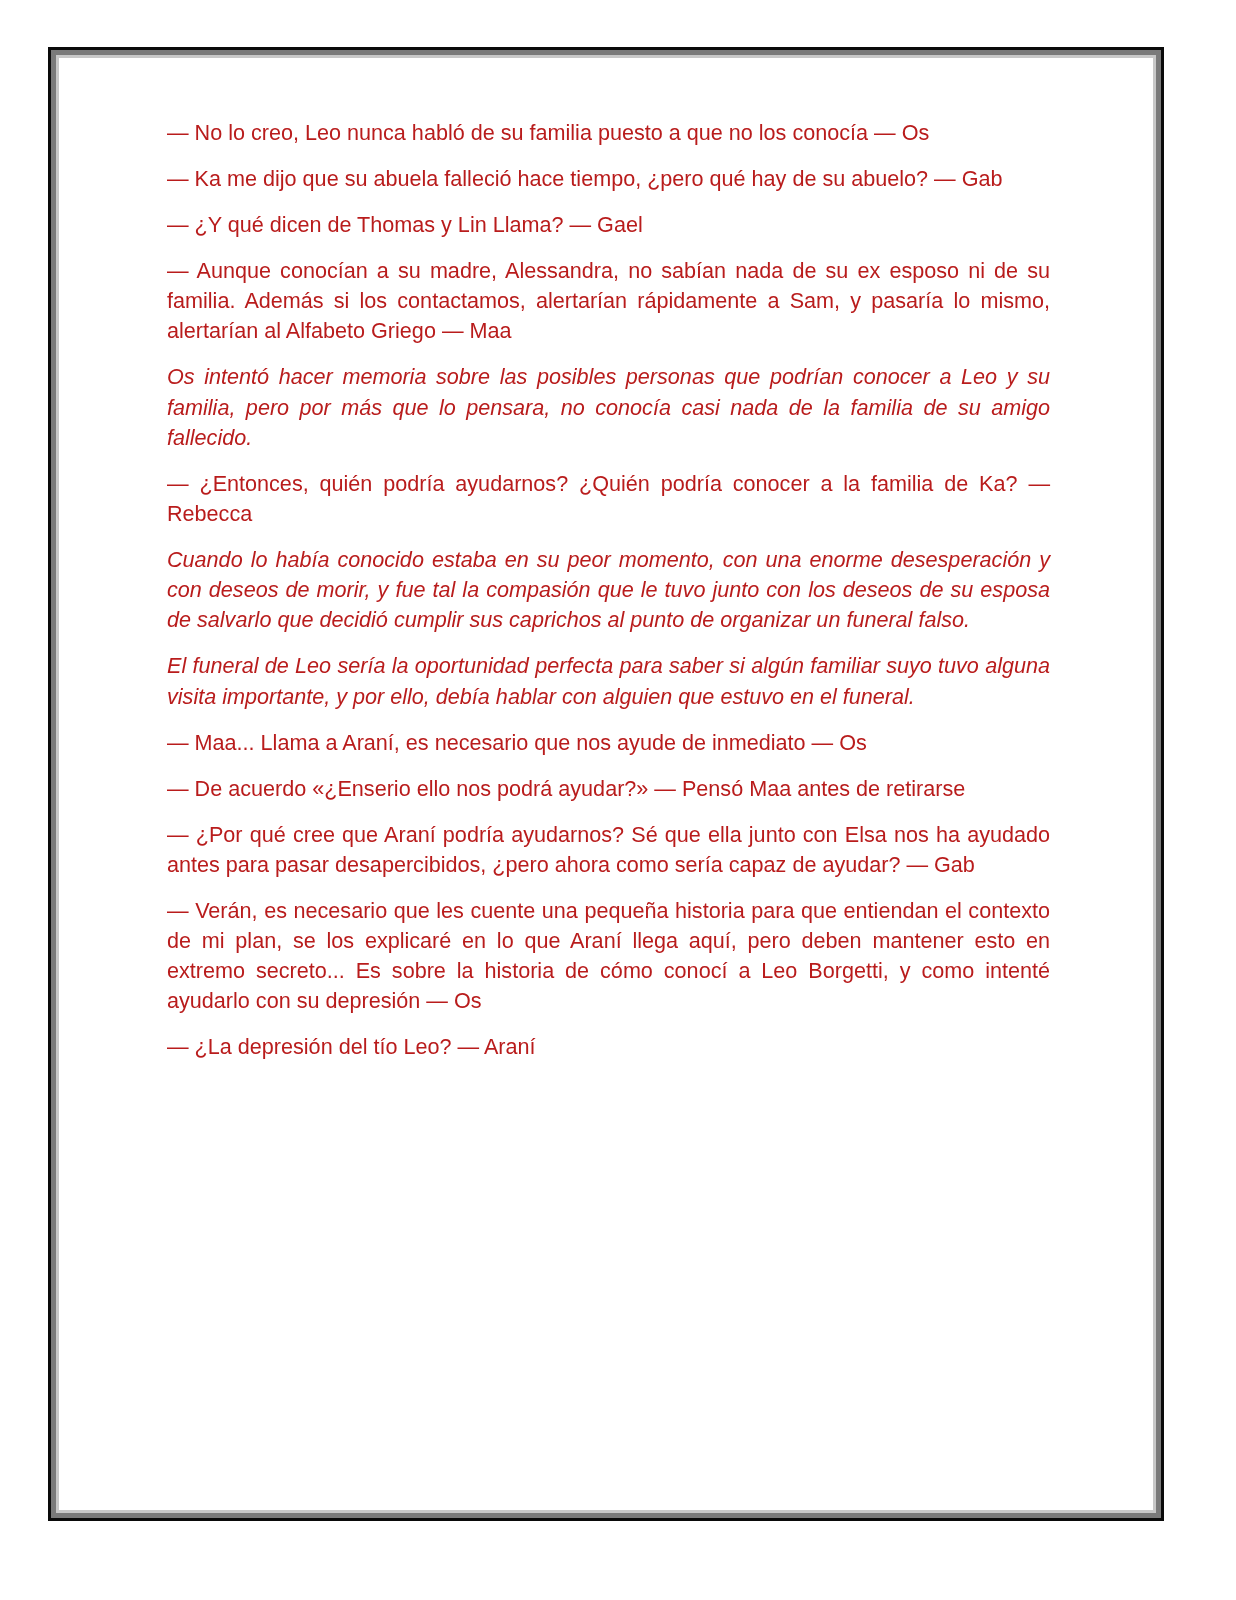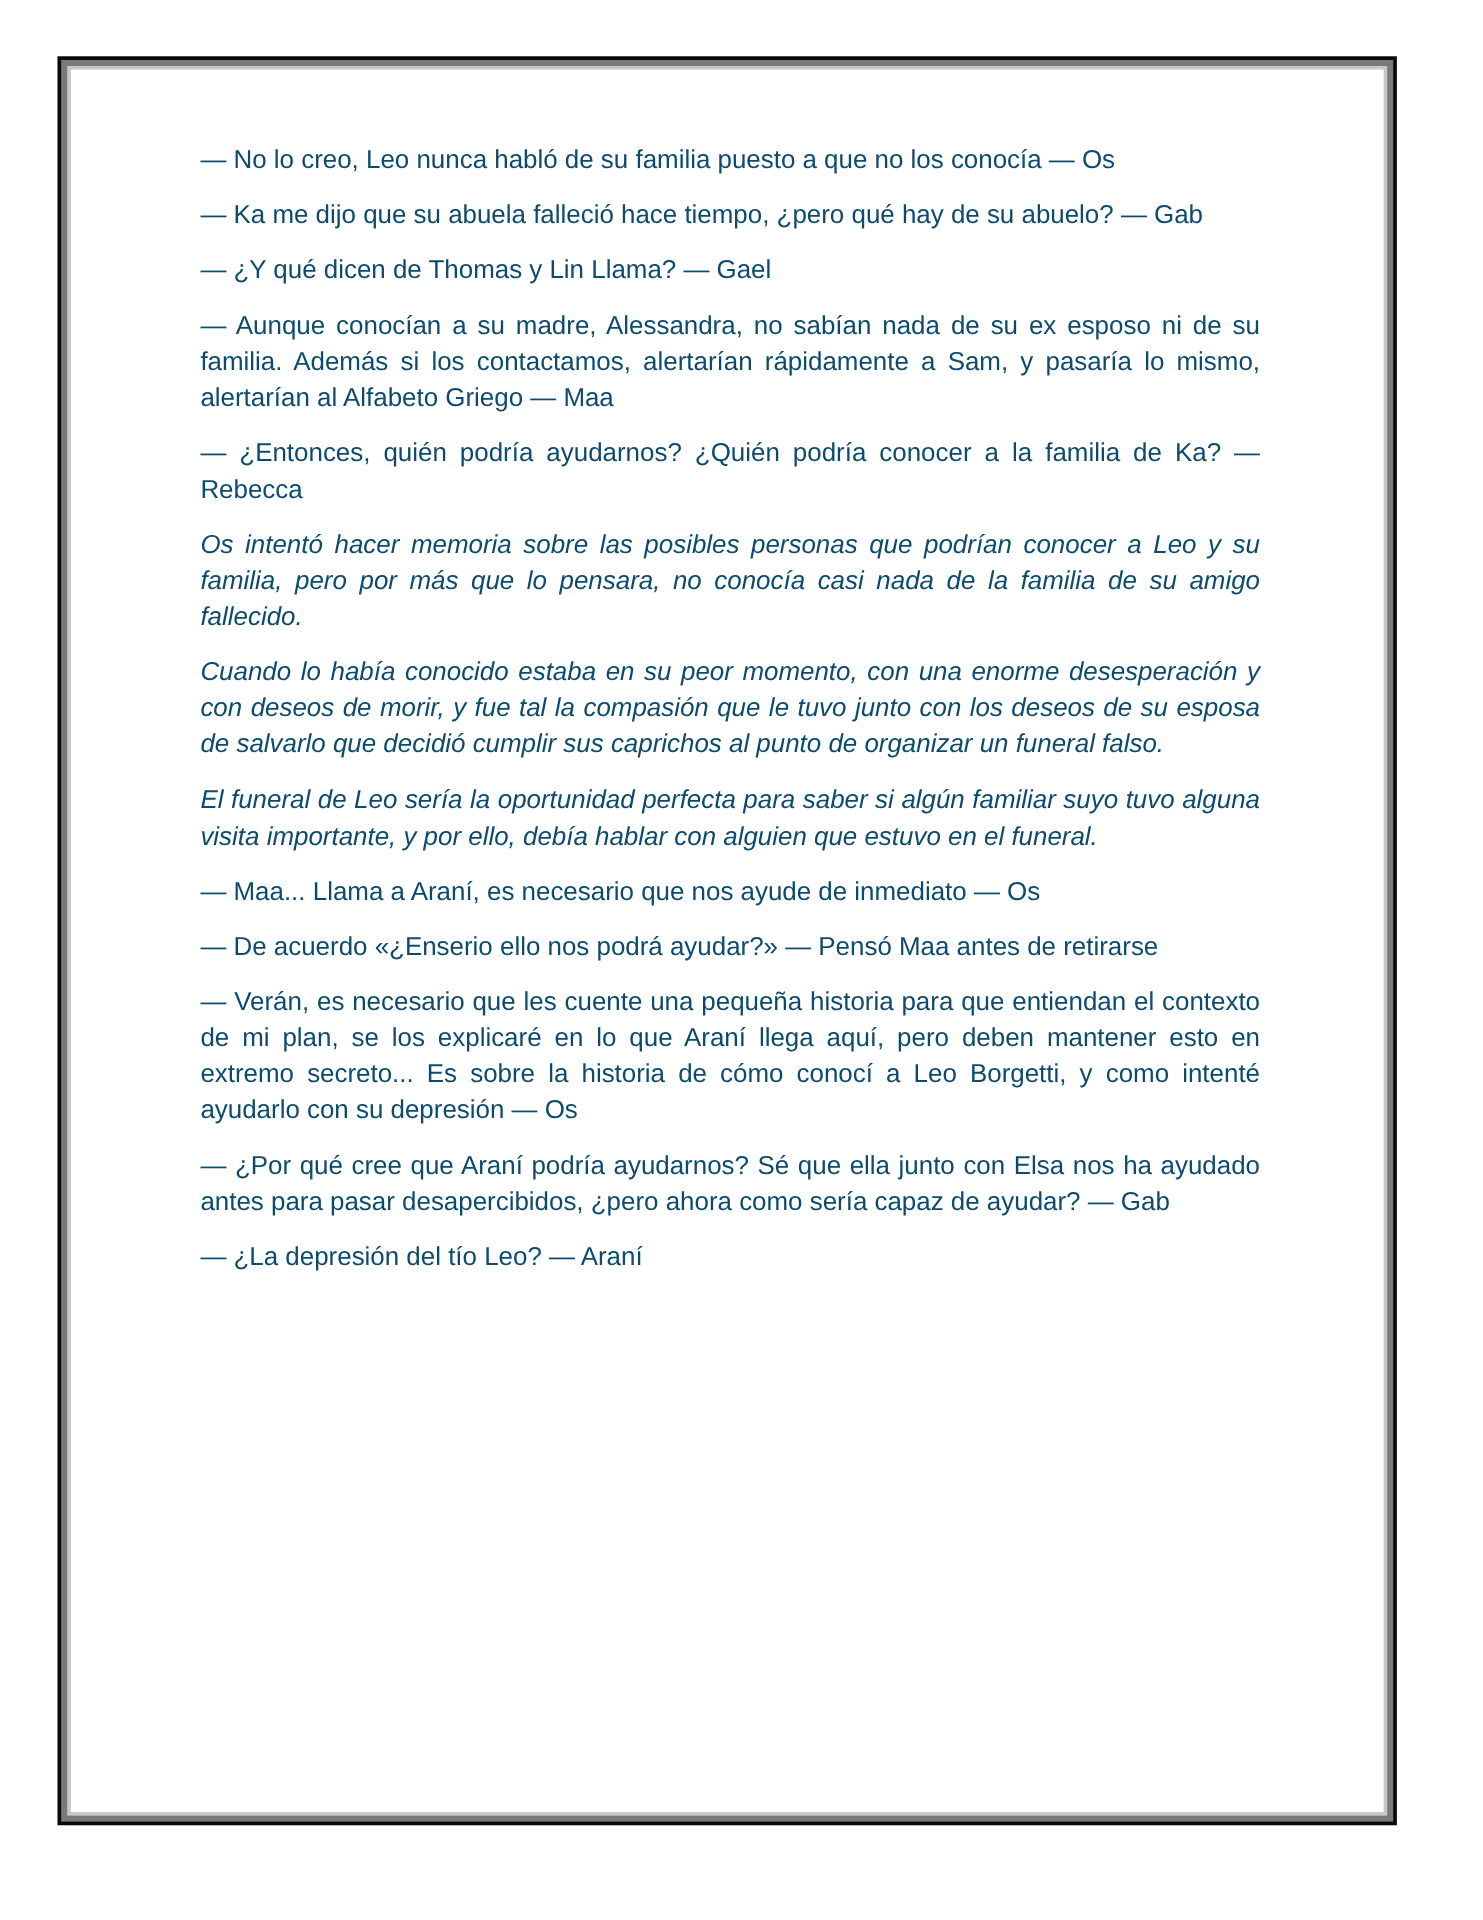--- a/index.html
+++ b/index.html
@@ -38,21 +38,21 @@
       top: 3px;
       right: 3px;
       bottom: 3px;
       background: #ffffff;
     }
     .content {
       position: absolute;
       left: 167px;
       top: 118px;
       width: 883px;
-      color: #0c4a6e;
+      color: #b91c1c;
       font-size: 21.6px;
       line-height: 30.2px;
     }
     .para {
       margin: 0 0 15.8px 0;
       text-align: justify;
       text-align-last: left;
     }
     .para.italic {
       font-style: italic;
@@ -65,22 +65,22 @@
   <div class="frame-mid">
     <div class="frame-inner"></div>
   </div>
 </div>
 
 <div class="content">
   <p class="para">— No lo creo, Leo nunca habló de su familia puesto a que no los conocía — Os</p>
   <p class="para">— Ka me dijo que su abuela falleció hace tiempo, ¿pero qué hay de su abuelo? — Gab</p>
   <p class="para">— ¿Y qué dicen de Thomas y Lin Llama? — Gael</p>
   <p class="para">— Aunque conocían a su madre, Alessandra, no sabían nada de su ex esposo ni de su familia. Además si los contactamos, alertarían rápidamente a Sam, y pasaría lo mismo, alertarían al Alfabeto Griego — Maa</p>
+  <p class="para italic">Os intentó hacer memoria sobre las posibles personas que podrían conocer a Leo y su familia, pero por más que lo pensara, no conocía casi nada de la familia de su amigo fallecido.</p>
   <p class="para">— ¿Entonces, quién podría ayudarnos? ¿Quién podría conocer a la familia de Ka? — Rebecca</p>
-  <p class="para italic">Os intentó hacer memoria sobre las posibles personas que podrían conocer a Leo y su familia, pero por más que lo pensara, no conocía casi nada de la familia de su amigo fallecido.</p>
   <p class="para italic">Cuando lo había conocido estaba en su peor momento, con una enorme desesperación y con deseos de morir, y fue tal la compasión que le tuvo junto con los deseos de su esposa de salvarlo que decidió cumplir sus caprichos al punto de organizar un funeral falso.</p>
   <p class="para italic">El funeral de Leo sería la oportunidad perfecta para saber si algún familiar suyo tuvo alguna visita importante, y por ello, debía hablar con alguien que estuvo en el funeral.</p>
   <p class="para">— Maa... Llama a Araní, es necesario que nos ayude de inmediato — Os</p>
   <p class="para">— De acuerdo «¿Enserio ello nos podrá ayudar?» — Pensó Maa antes de retirarse</p>
+  <p class="para">— ¿Por qué cree que Araní podría ayudarnos? Sé que ella junto con Elsa nos ha ayudado antes para pasar desapercibidos, ¿pero ahora como sería capaz de ayudar? — Gab</p>
   <p class="para">— Verán, es necesario que les cuente una pequeña historia para que entiendan el contexto de mi plan, se los explicaré en lo que Araní llega aquí, pero deben mantener esto en extremo secreto... Es sobre la historia de cómo conocí a Leo Borgetti, y como intenté ayudarlo con su depresión — Os</p>
-  <p class="para">— ¿Por qué cree que Araní podría ayudarnos? Sé que ella junto con Elsa nos ha ayudado antes para pasar desapercibidos, ¿pero ahora como sería capaz de ayudar? — Gab</p>
   <p class="para">— ¿La depresión del tío Leo? — Araní</p>
 </div>
 
 </body></html>

